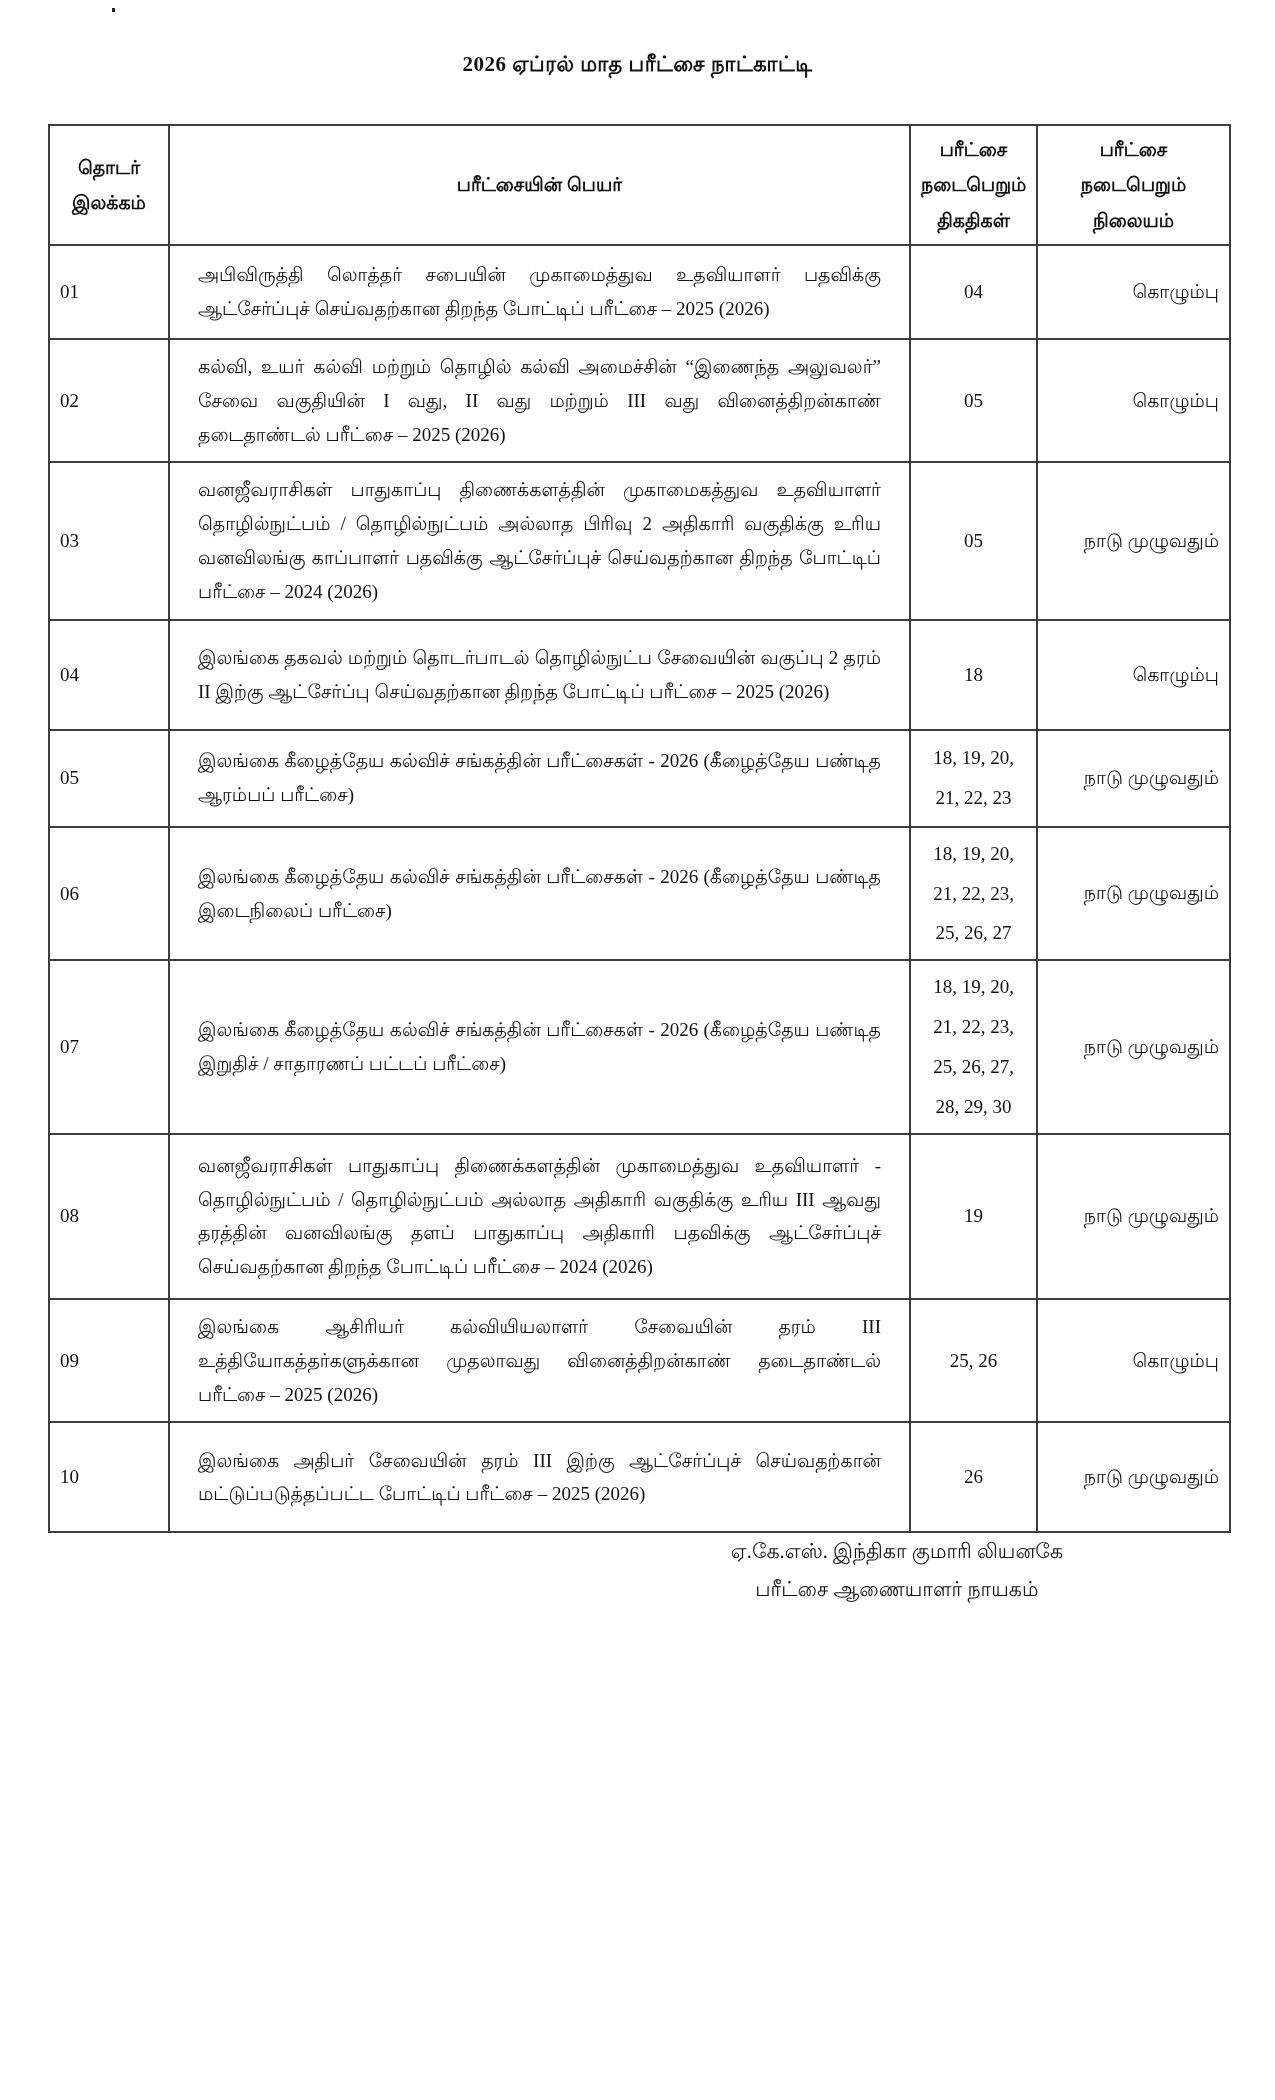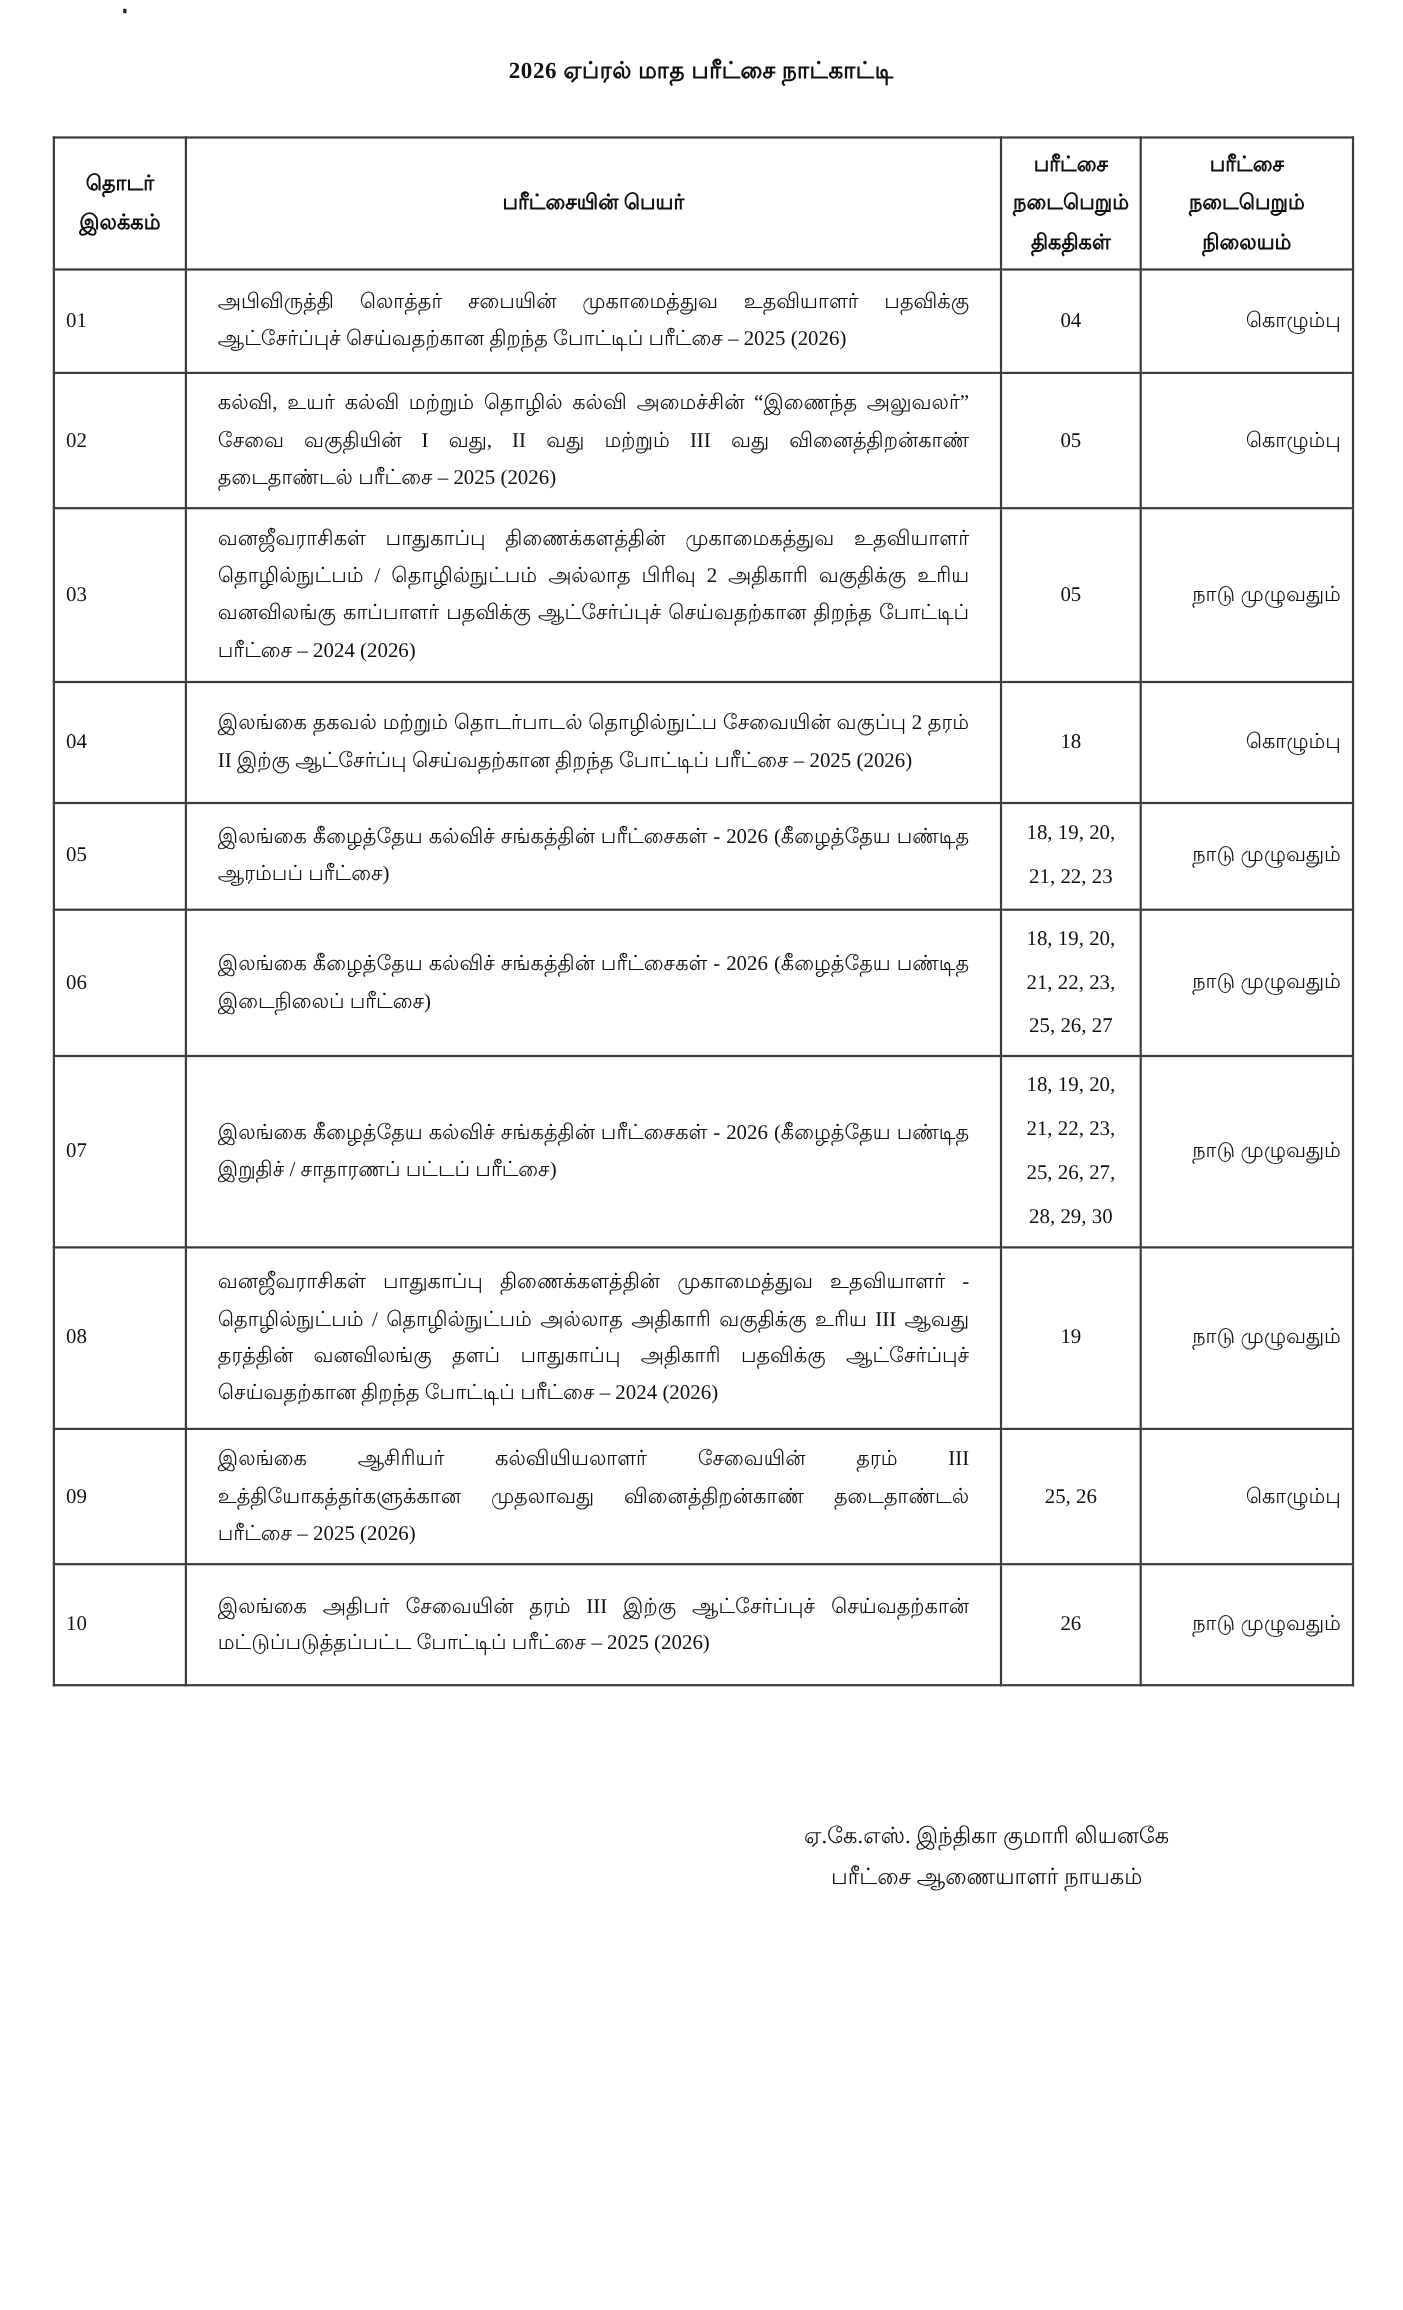--- a/index.html
+++ b/index.html
@@ -57,21 +57,20 @@
     padding: 10px 28px;
   }
   td.cell-dates {
     text-align: center;
     line-height: 2.1;
     padding: 6px 8px;
   }
   td.cell-location { text-align: right; line-height: 1.8; }
 
   .signature-block {
-    margin-top: 118px;
     margin-left: auto;
     margin-right: 212px;
     width: max-content;
     text-align: center;
     font-size: 20.5px;
     line-height: 1.85;
   }
 </style>
 </head>
 <body>

